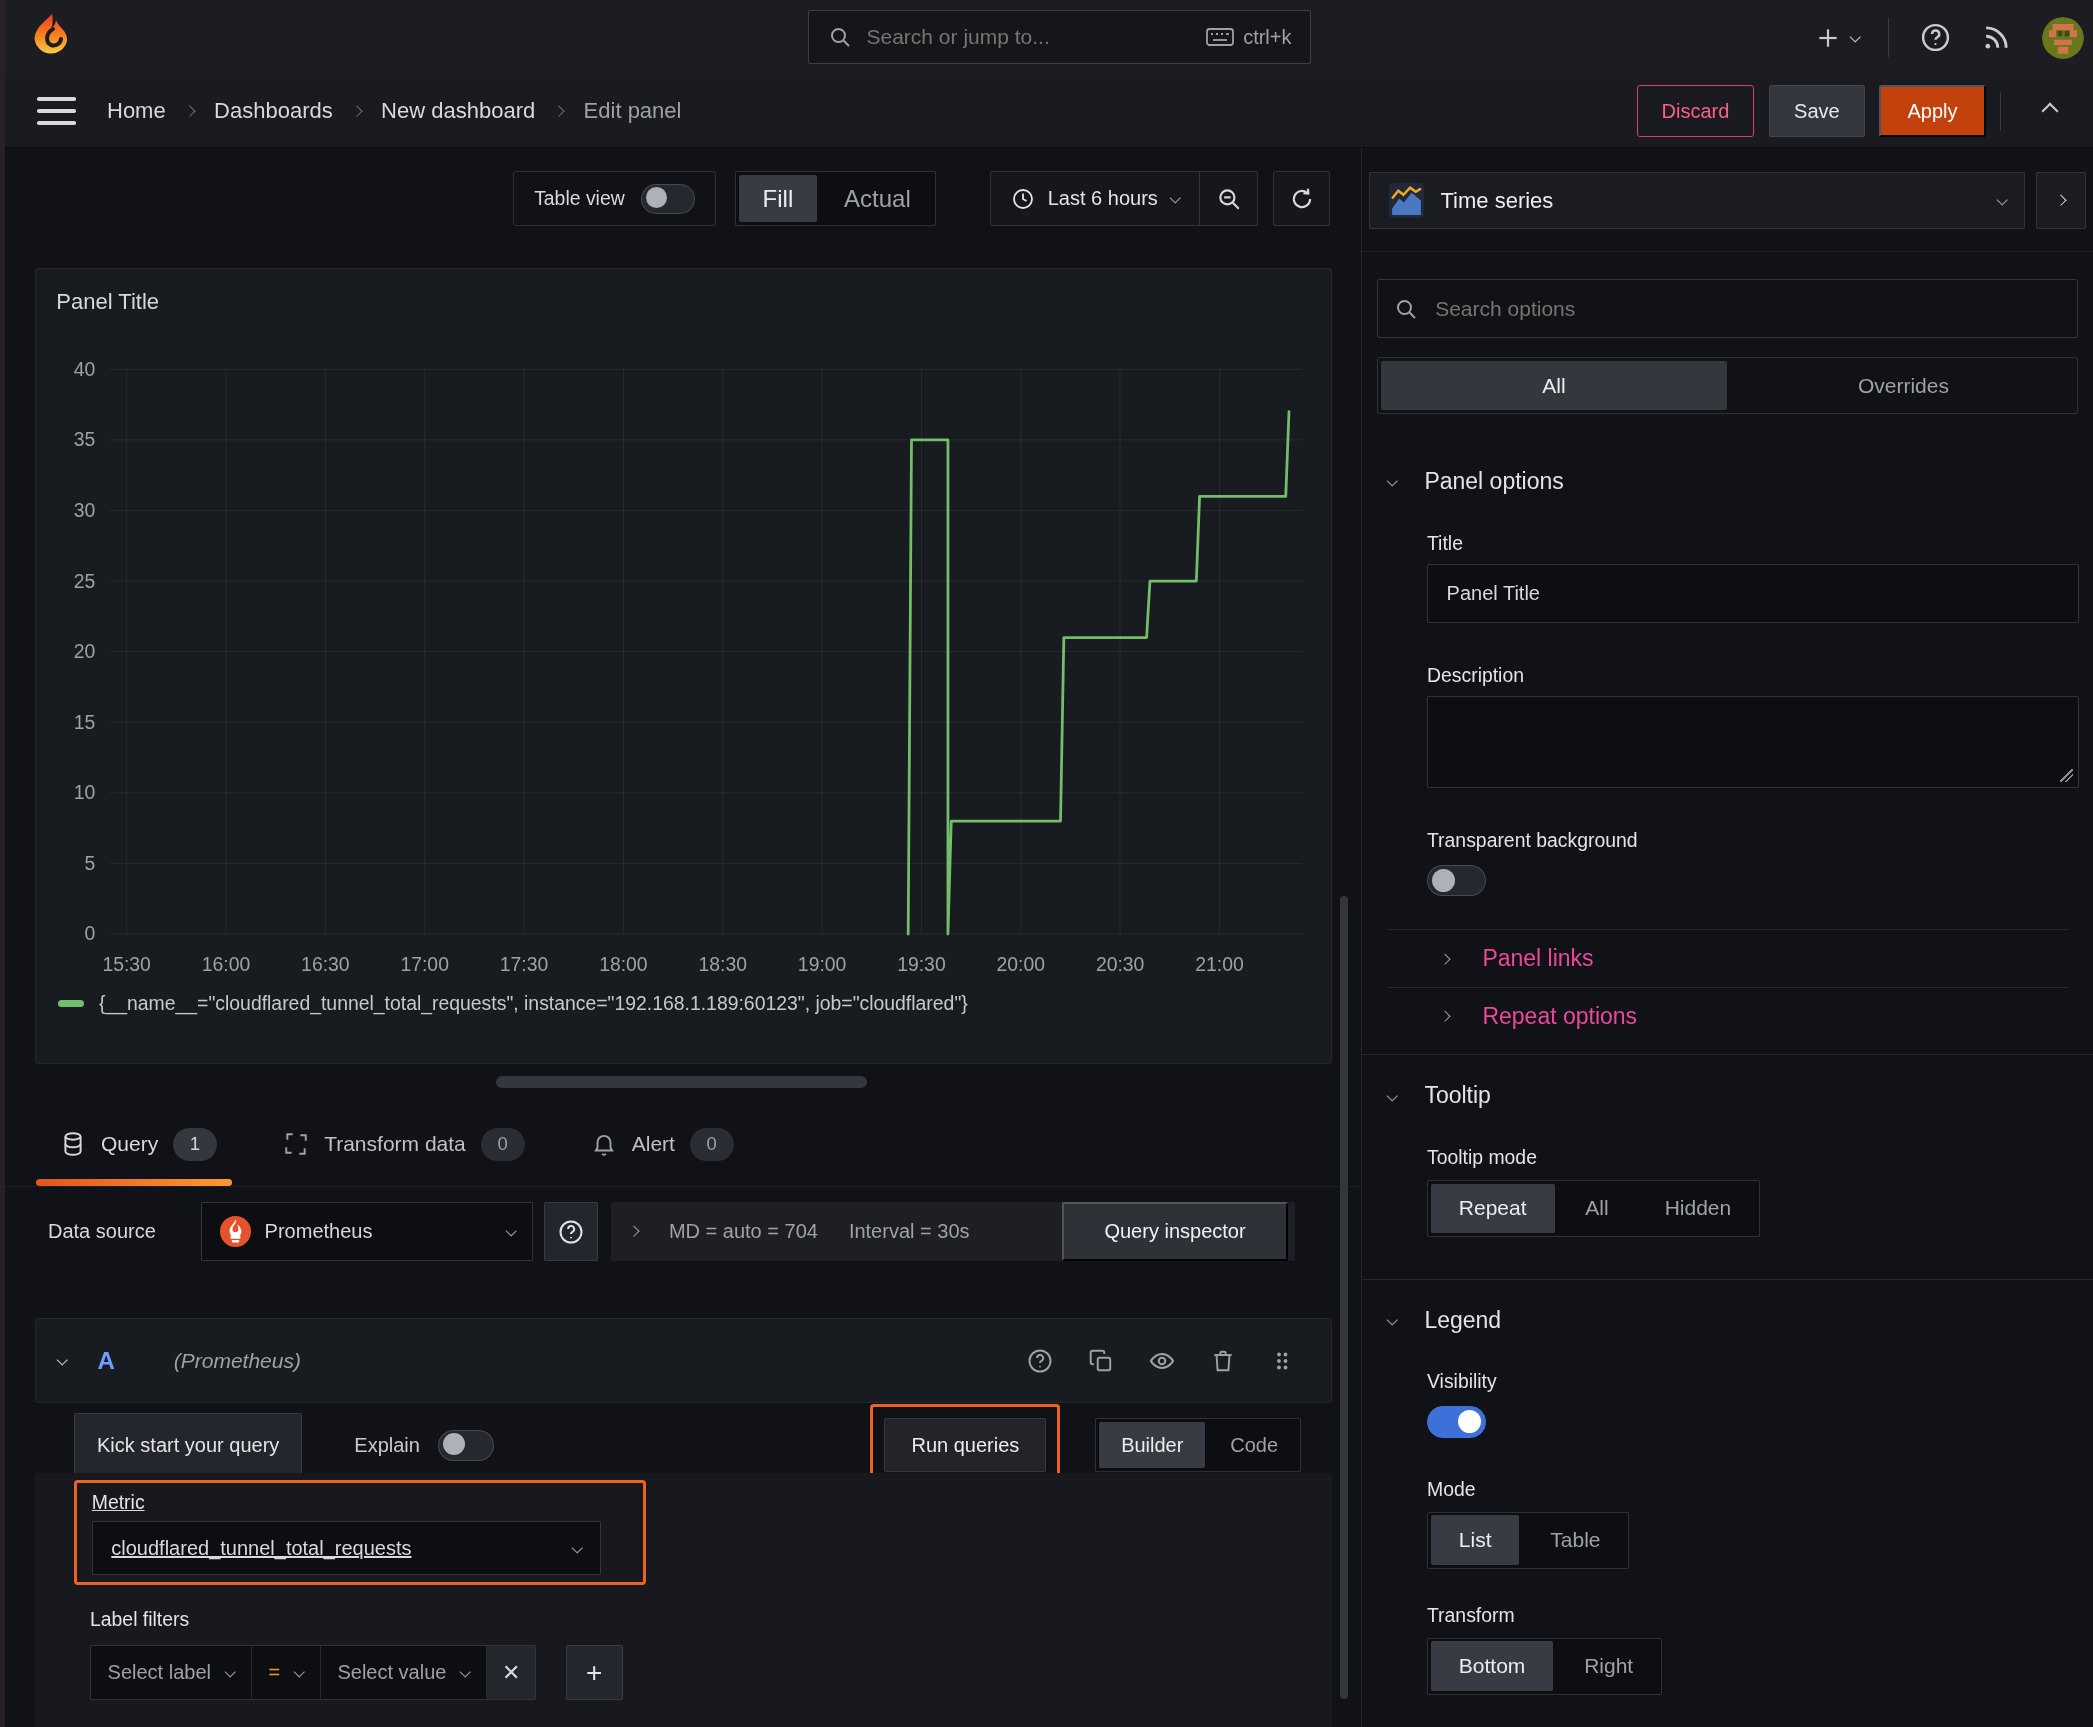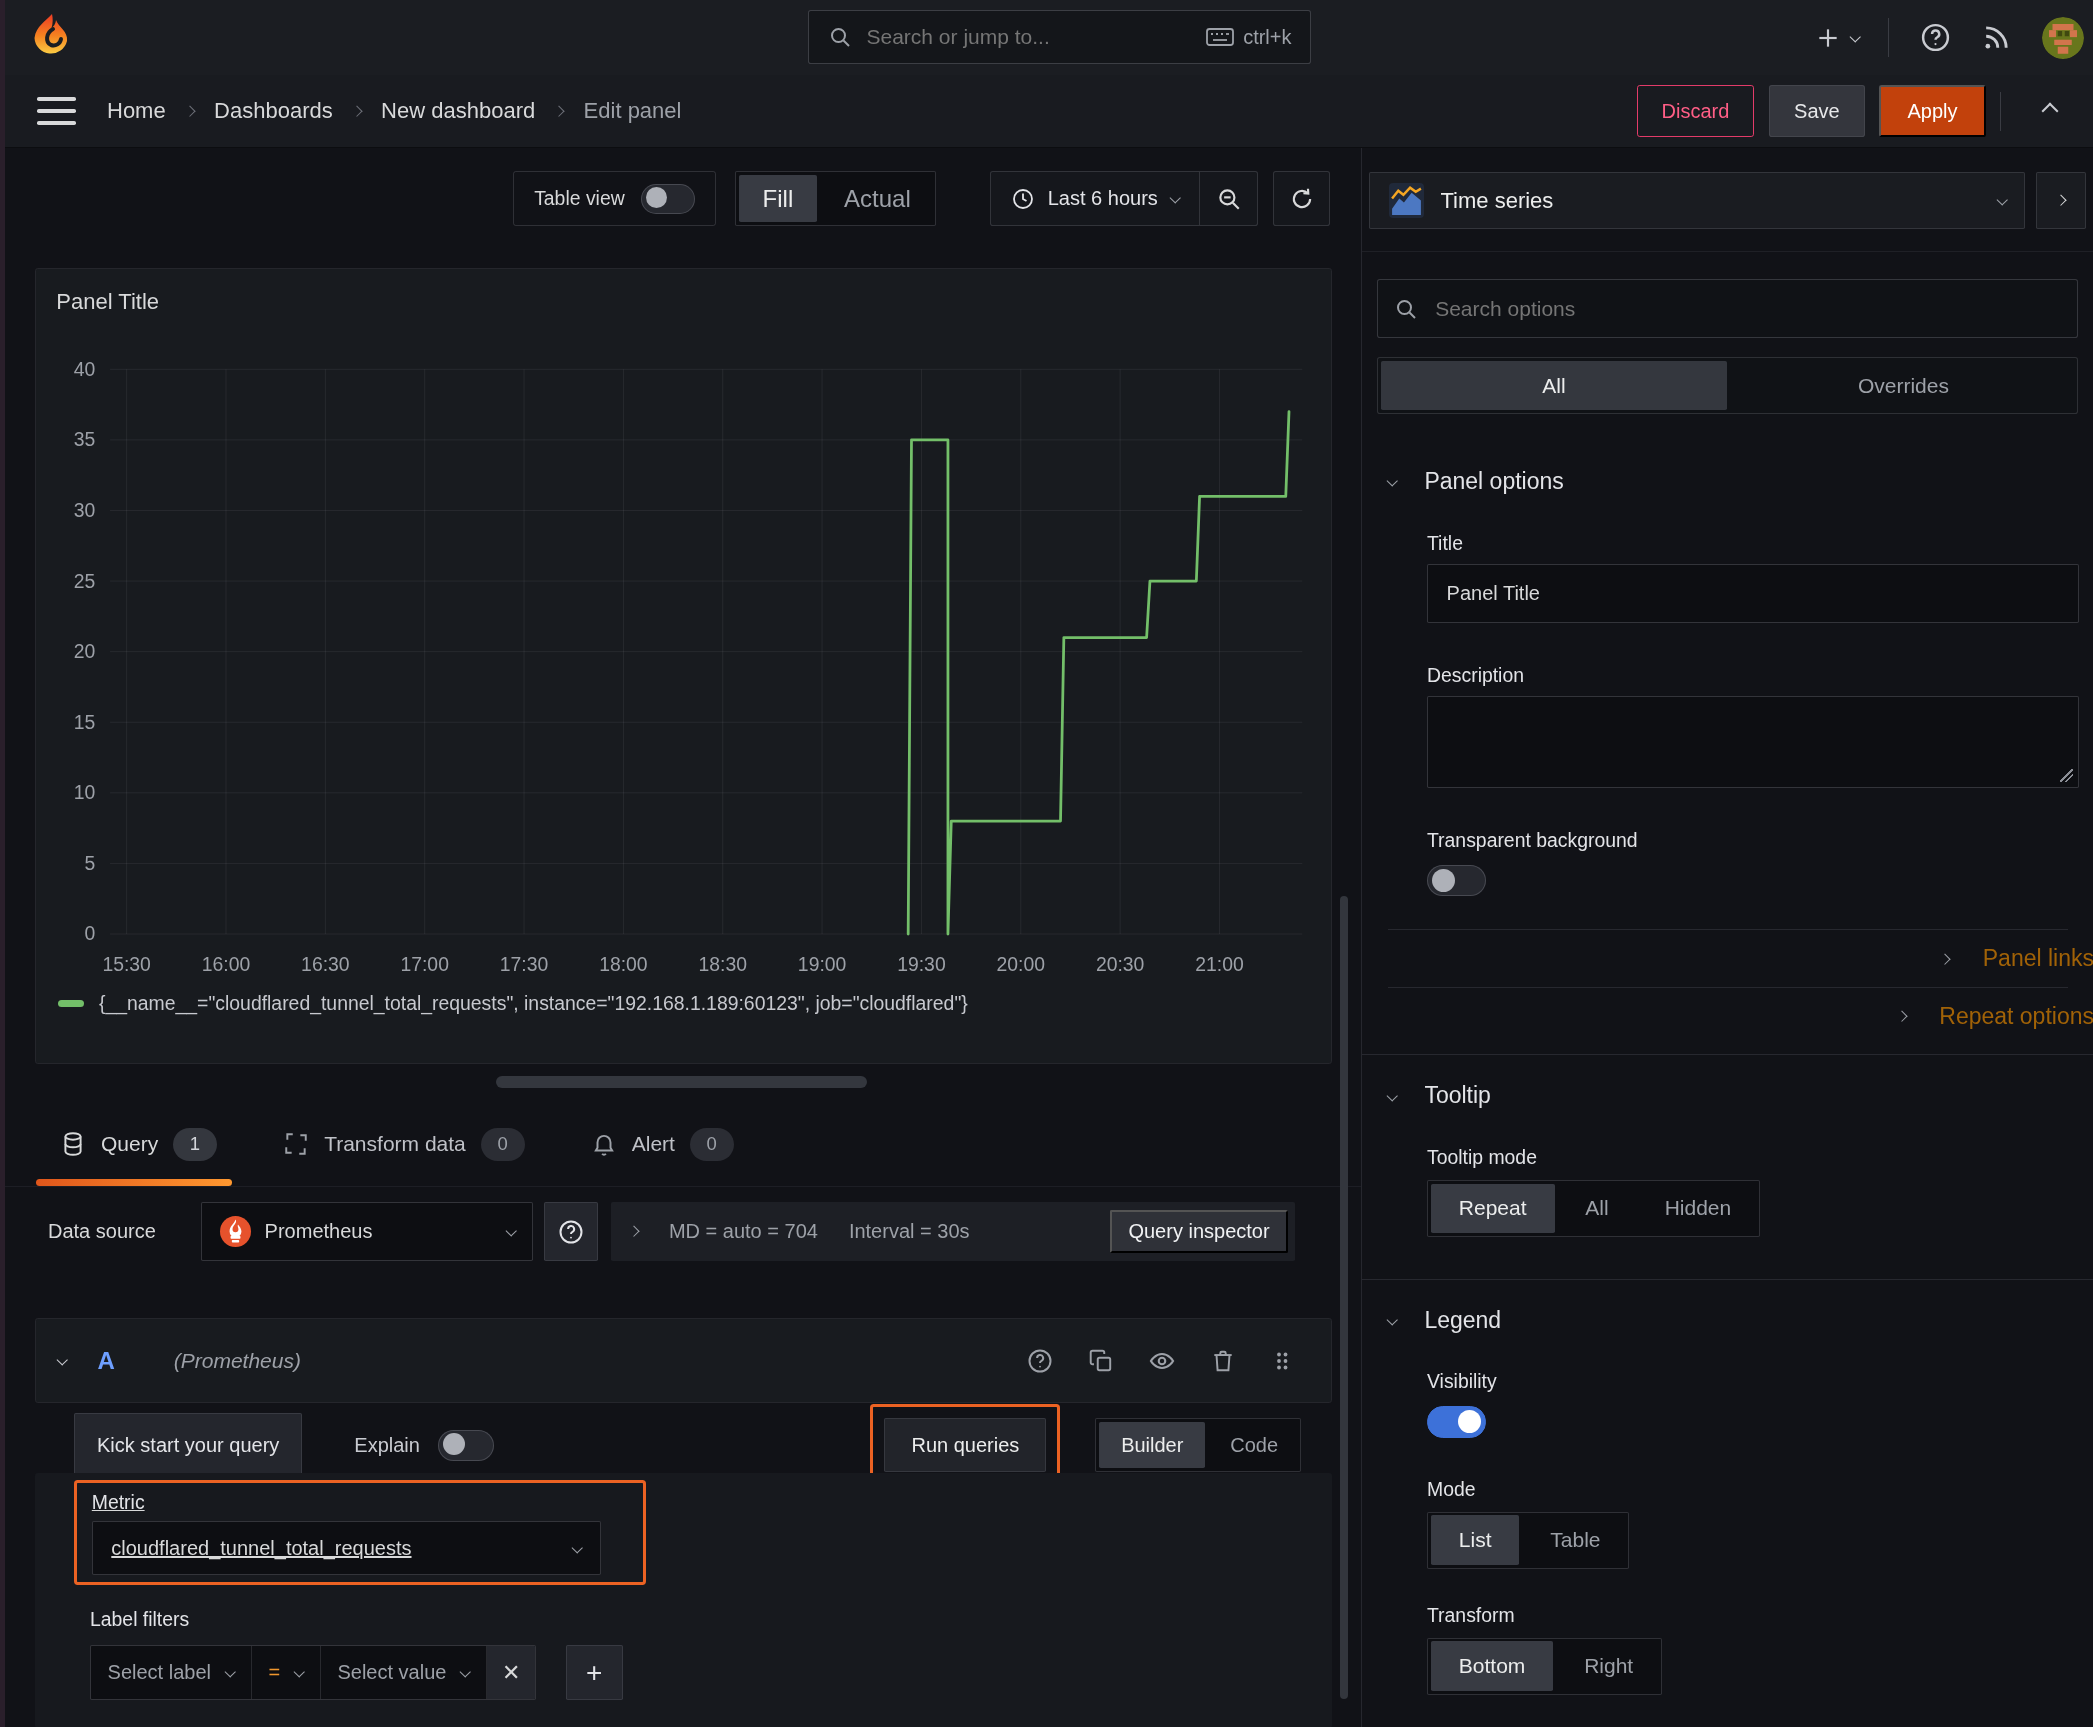--- a/index.html
+++ b/index.html
@@ -87,21 +87,21 @@
   .tab-underline{position:absolute;left:-14.8px;right:-5.5px;bottom:0;height:7.4px;border-radius:3.7px;background:linear-gradient(90deg,#e0561b,#ff9830);}
 
   
   .ds-row{position:absolute;left:48px;top:1054px;width:1247px;height:59px;display:flex;align-items:stretch;}
   .ds-label{display:flex;align-items:center;font-size:20px;color:#d8d9da;width:153px;}
   .ds-select{width:332px;height:59px;padding:0 16.6px;gap:13px;box-sizing:border-box;cursor:pointer;}
   .ds-select .name{flex:1;font-size:20px;}
   .ds-help{margin-left:11px;width:54px;height:59px;box-sizing:border-box;cursor:pointer;}
   .ds-stats{margin-left:13px;flex:1;background:#1d1f25;border-radius:1.8px;display:flex;align-items:center;padding:0 7.4px 0 18.5px;gap:31px;}
   .ds-stats .stat{color:#9da1a8;font-size:20px;white-space:nowrap;}
-  .qi-btn{margin-left:auto;height:43px;padding:0 16px;background:#2f3138;border-radius:1.8px;color:#f0f1f3;font-size:20px;}
+  .qi-btn{margin-left:auto;height:59px;padding:0 40px;background:#2f3138;border-radius:1.8px;color:#f0f1f3;font-size:20px;}
 
   
   .query-card{position:absolute;left:35px;top:1170px;width:1297px;height:85px;background:#181b1f;border:0.9px solid #25262c;border-radius:2.8px;box-sizing:border-box;display:flex;align-items:center;padding:0 37px 0 22px;}
   .q-ref{margin-left:31px;color:#6e9fff;font-size:24px;font-weight:600;}
   .q-ds{margin-left:59px;color:#9da1a8;font-style:italic;font-size:21px;}
   .q-icons{margin-left:auto;display:flex;align-items:center;gap:34px;}
   .q-icons .ico{cursor:pointer;}
 
   
   .actions-row{position:absolute;left:35px;top:1251px;width:1297px;height:92px;display:flex;align-items:center;}
@@ -146,21 +146,21 @@
   .sec-head{display:flex;align-items:center;gap:28px;padding-left:26px;height:41px;margin-top:20px;font-size:23px;color:#e3e4e8;cursor:pointer;}
   .sec-head .chev{color:#9da1a8;}
   .sb-label{padding-left:65px;margin-top:29.5px;font-size:19.4px;color:#e3e4e8;}
   .sb-input{margin:9.2px 0 0 65px;width:652px;height:59px;box-sizing:border-box;padding:0 16.6px;font-size:20px;}
   .sb-input input{width:100%;background:transparent;border:none;outline:none;color:#d8d9da;font-size:20px;font-family:inherit;}
   .sb-textarea{position:relative;margin:9.2px 0 0 65px;width:652px;height:92px;box-sizing:border-box;background:#0d0e12;border:0.9px solid rgba(204,204,220,0.2);border-radius:1.8px;}
   .resize-grip{position:absolute;right:4.6px;bottom:4.6px;width:13px;height:13px;
     background:linear-gradient(135deg,transparent 0 46%,#8b8e96 46% 54%,transparent 54% 68%,#8b8e96 68% 76%,transparent 76%);}
   .sb-toggle{margin:13px 0 0 65px;}
   .sb-div{margin-top:28px;margin-left:26px;width:680px;}
-  .collapsed-row{display:flex;align-items:center;gap:33px;padding-left:79px;height:57px;font-size:23px;color:#a16207;cursor:pointer;justify-content:flex-end;}
+  .collapsed-row{display:flex;align-items:center;gap:33px;padding-left:79px;height:57px;font-size:23px;color:#ec4899;cursor:pointer;}
   .collapsed-row .chev{color:#9da1a8;}
   .sb-seg{margin:11px 0 0 65px;height:57px;box-sizing:border-box;}
   .sb-seg .seg{font-size:21px;padding:0 28px;}
 </style>
 </head>
 <body>
 
 <div class="screen">
   <div class="edge-strip"></div>
 

